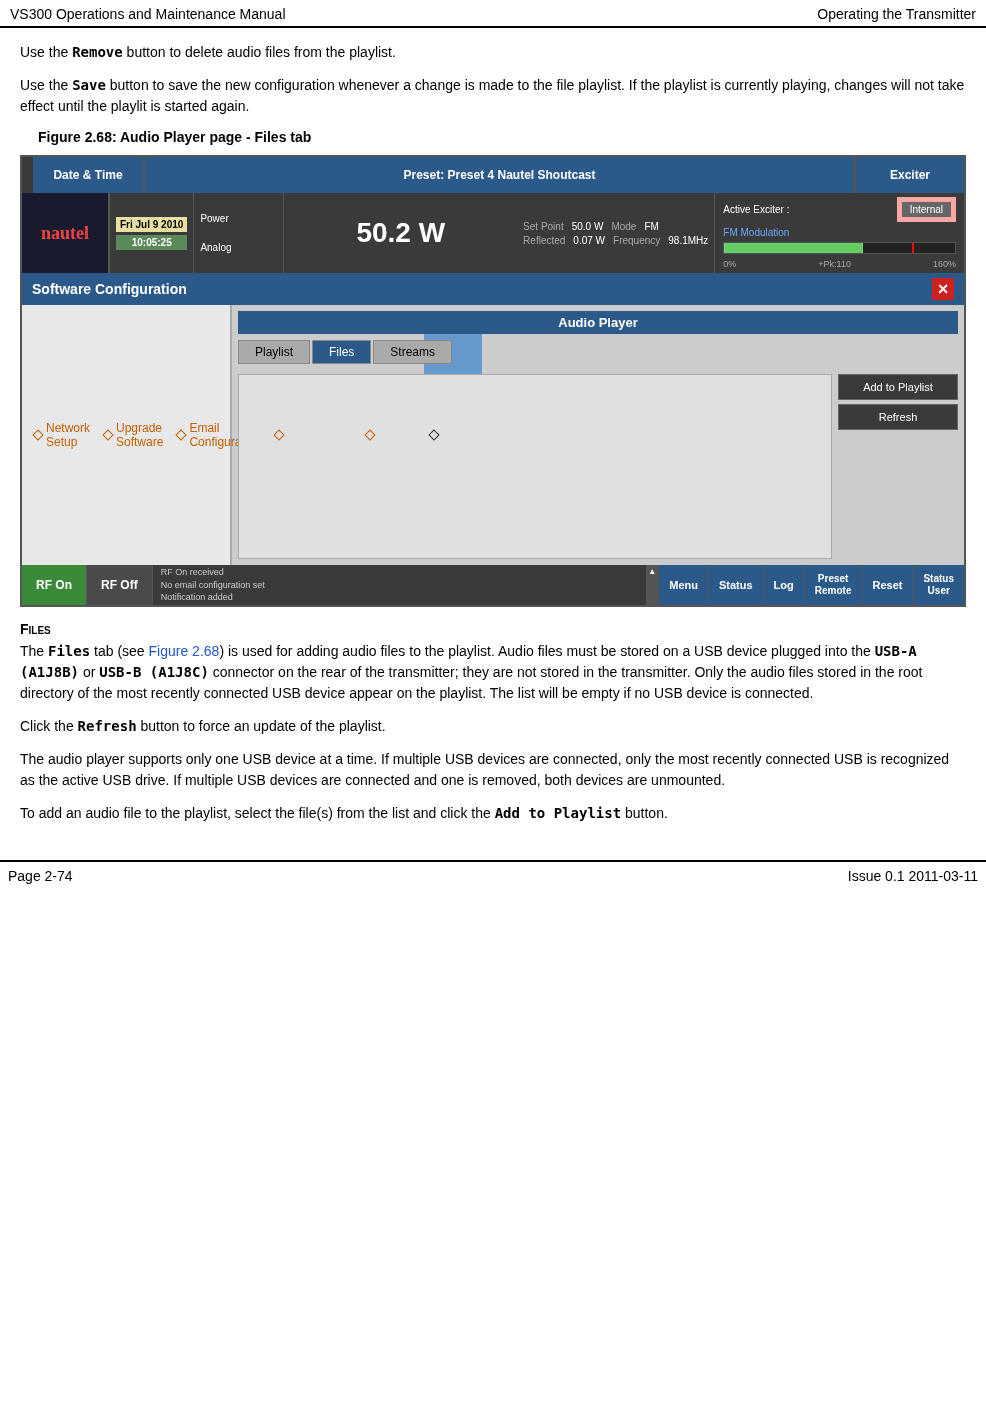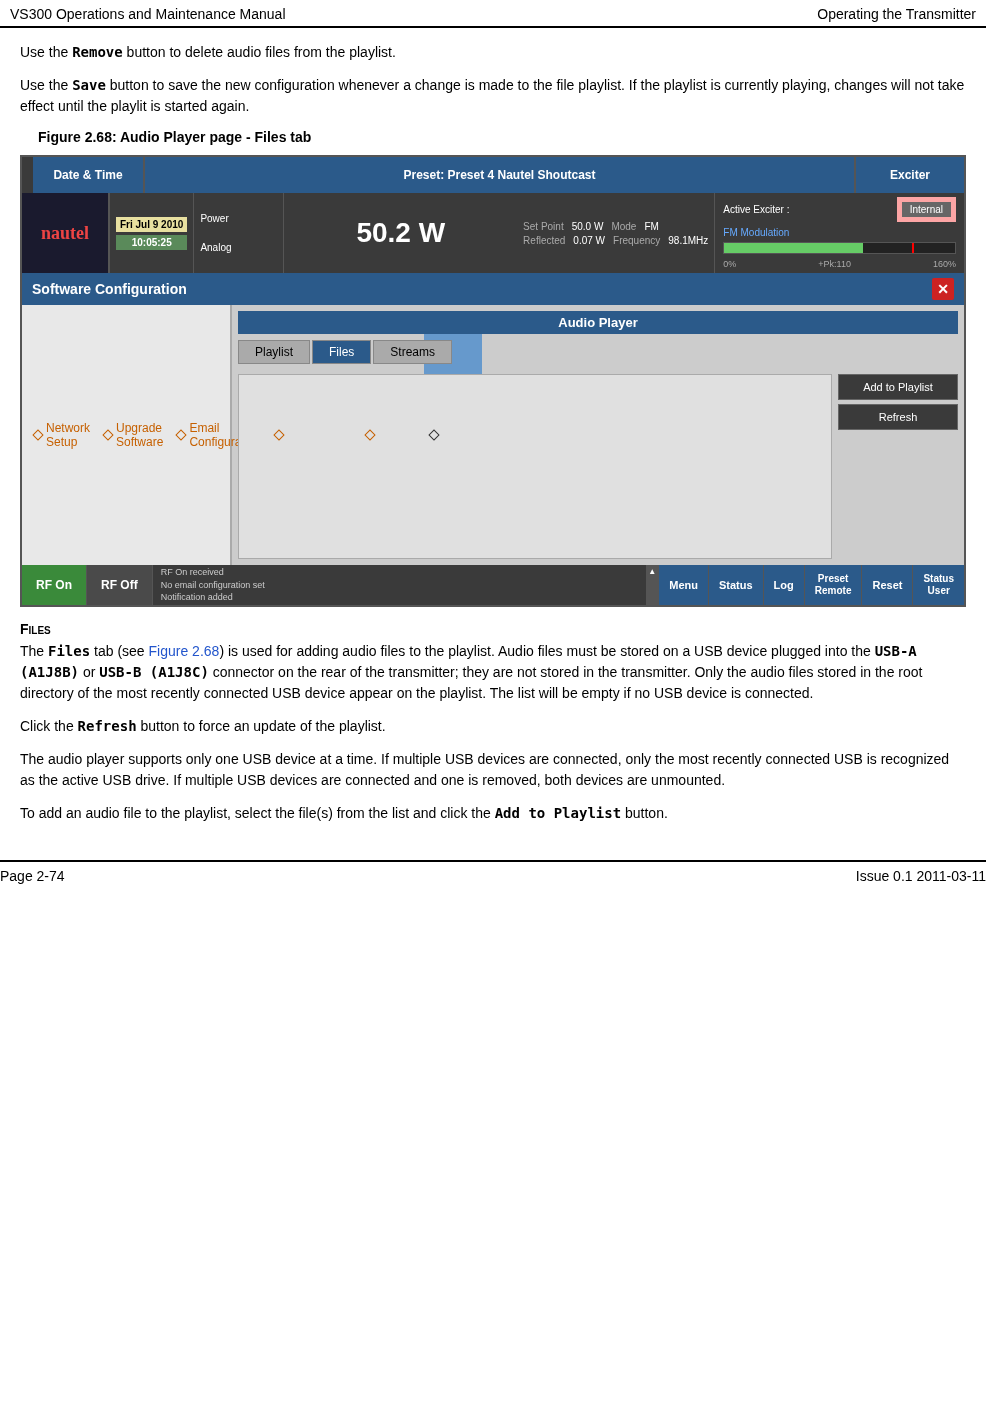--- a/index.html
+++ b/index.html
@@ -467,21 +467,21 @@
       font-variant: small-caps;
       font-weight: bold;
       margin-top: 8px;
       margin-bottom: 4px;
     }
 
     
     .page-footer {
       display: flex;
       justify-content: space-between;
-      padding: 6px 0;
+      padding: 6px 8px;
       border-top: 2px solid #000;
       margin-top: 10px;
     }
 
     kbd {
       font-weight: bold;
     }
     a.fig-link {
       color: #2255cc;
       text-decoration: none;

